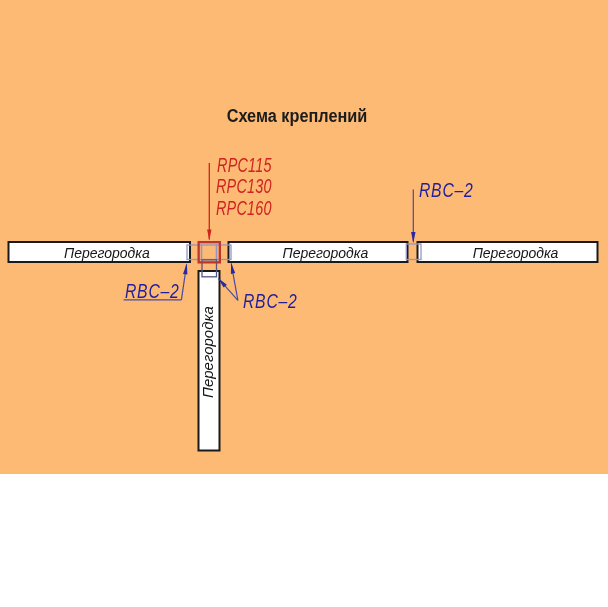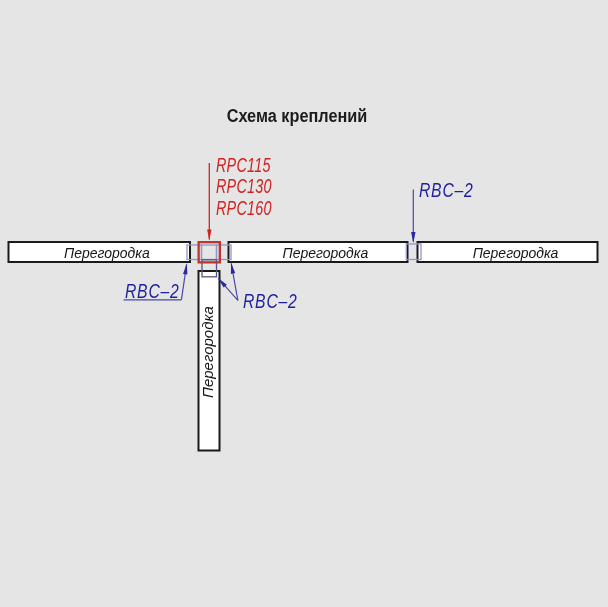--- a/index.html
+++ b/index.html
@@ -3,24 +3,25 @@
 <meta charset="utf-8">
 <style>
   html, body {
     margin: 0;
     padding: 0;
     background: #ffffff;
   }
   #canvas {
     position: relative;
     width: 608px;
-    height: 607px;
-    background: #e5e5e5;
+    height: 474px;
+    background: #fdba74;
     overflow: hidden;
     font-family: "Liberation Sans", sans-serif;
+    text-align: right;
   }
   #drawing {
     position: absolute;
     left: 0;
     top: 0;
   }
   .txt {
     position: absolute;
     white-space: nowrap;
     line-height: 1;

